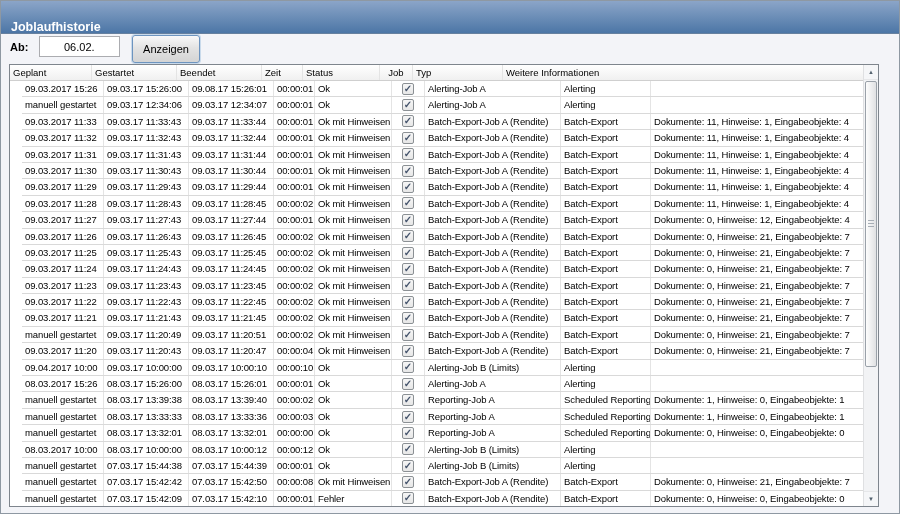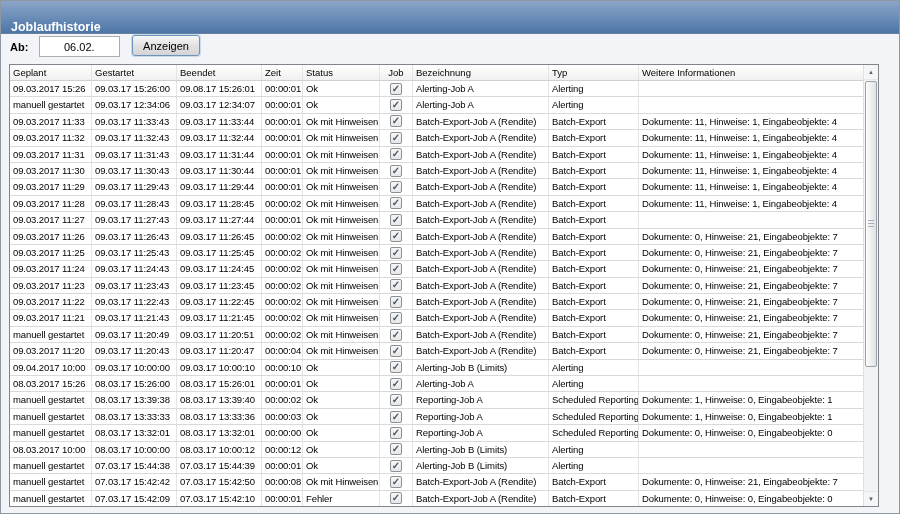--- a/index.html
+++ b/index.html
@@ -16,42 +16,42 @@
     border-bottom:1px solid #66809f;
     color:#fff; font-size:12.5px; font-weight:bold;
   }
   .ab-label { position:absolute; left:9px; top:40px; font-size:11px; font-weight:bold; color:#000; }
   .date-input {
     position:absolute; left:38px; top:35px; width:81px; height:21px;
     border:1px solid #abacb0; background:#fff; font-family:inherit;
     font-size:11px; padding:0 24px; color:#000;
   }
   .show-btn {
-    position:absolute; left:131px; top:34px; width:68px; height:21px;
+    position:absolute; left:131px; top:34px; width:68px; height:28px;
     font-family:inherit; font-size:11px; color:#000;
     border:1px solid #6d94bf; border-radius:3px;
     background:linear-gradient(#f9f9f9 ,#e3e3e3 45%, #d4d4d4);
     box-shadow:0 0 0 1px #c9daeb;
   }
 
   .grid {
     position:absolute; left:8px; top:63px; width:870px; height:443px;
     background:#fff; border:1px solid #7e858d; display:flex;
   }
   .grid-main { flex:1; display:flex; flex-direction:column; overflow:hidden; }
   .thead {
     flex:none; display:flex; height:16px;
     background:linear-gradient(#ffffff,#f0f0f0);
     border-bottom:1px solid #cfcfcf;
   }
   .th {
     flex:none; font-size:9.5px; color:#000; padding:2px 3px 0;
     border-right:1px solid #e4e4e4; white-space:nowrap; overflow:hidden;
   }
-  .tbody { flex:1; overflow:hidden; }
+  .tbody { flex:1; overflow:hidden;margin-left:12px; }
   .tr { display:flex; height:16.4px; border-bottom:1px solid #d9d9d9; background:#fff; }
   .td {
     flex:none; font-size:9.5px; letter-spacing:-0.1px; color:#000;
     line-height:15px; padding:0 2px 0 3px;
     border-right:1px solid #e4e4e4; white-space:nowrap; overflow:hidden;
   }
   .c0{width:82px}.c1{width:85px}.c2{width:85px}.c3{width:41px}.c4{width:77px}
   .c5{width:33px; display:flex; align-items:center; justify-content:center; padding:0;}
   .c6{width:136px}.c7{width:90px}
   .c8{flex:1; border-right:none;}
@@ -96,21 +96,20 @@
 
   <div class="grid">
     <div class="grid-main">
       <div class="thead">
           <div class="th c0">Geplant</div>
           <div class="th c1">Gestartet</div>
           <div class="th c2">Beendet</div>
           <div class="th c3">Zeit</div>
           <div class="th c4">Status</div>
           <div class="th c5">Job</div>
-          <div class="th c6">Bezeichnung</div>
           <div class="th c7">Typ</div>
           <div class="th c8">Weitere Informationen</div>
         </div>
       <div class="tbody">
           <div class="tr">
             <div class="td c0">09.03.2017 15:26</div>
             <div class="td c1">09.03.17 15:26:00</div>
             <div class="td c2">09.08.17 15:26:01</div>
             <div class="td c3">00:00:01</div>
             <div class="td c4">Ok</div>
@@ -216,20 +215,21 @@
             <div class="td c0">09.03.2017 11:27</div>
             <div class="td c1">09.03.17 11:27:43</div>
             <div class="td c2">09.03.17 11:27:44</div>
             <div class="td c3">00:00:01</div>
             <div class="td c4">Ok mit Hinweisen</div>
             <div class="td c5">
               <span class="checkbox">✓</span>
             </div>
             <div class="td c6">Batch-Export-Job A (Rendite)</div>
             <div class="td c7">Batch-Export</div>
+            <div class="td c8">Dokumente: 0, Hinweise: 12, Eingabeobjekte: 4</div>
           </div>
           <div class="tr">
             <div class="td c0">09.03.2017 11:26</div>
             <div class="td c1">09.03.17 11:26:43</div>
             <div class="td c2">09.03.17 11:26:45</div>
             <div class="td c3">00:00:02</div>
             <div class="td c4">Ok mit Hinweisen</div>
             <div class="td c5">
               <span class="checkbox">✓</span>
             </div>

